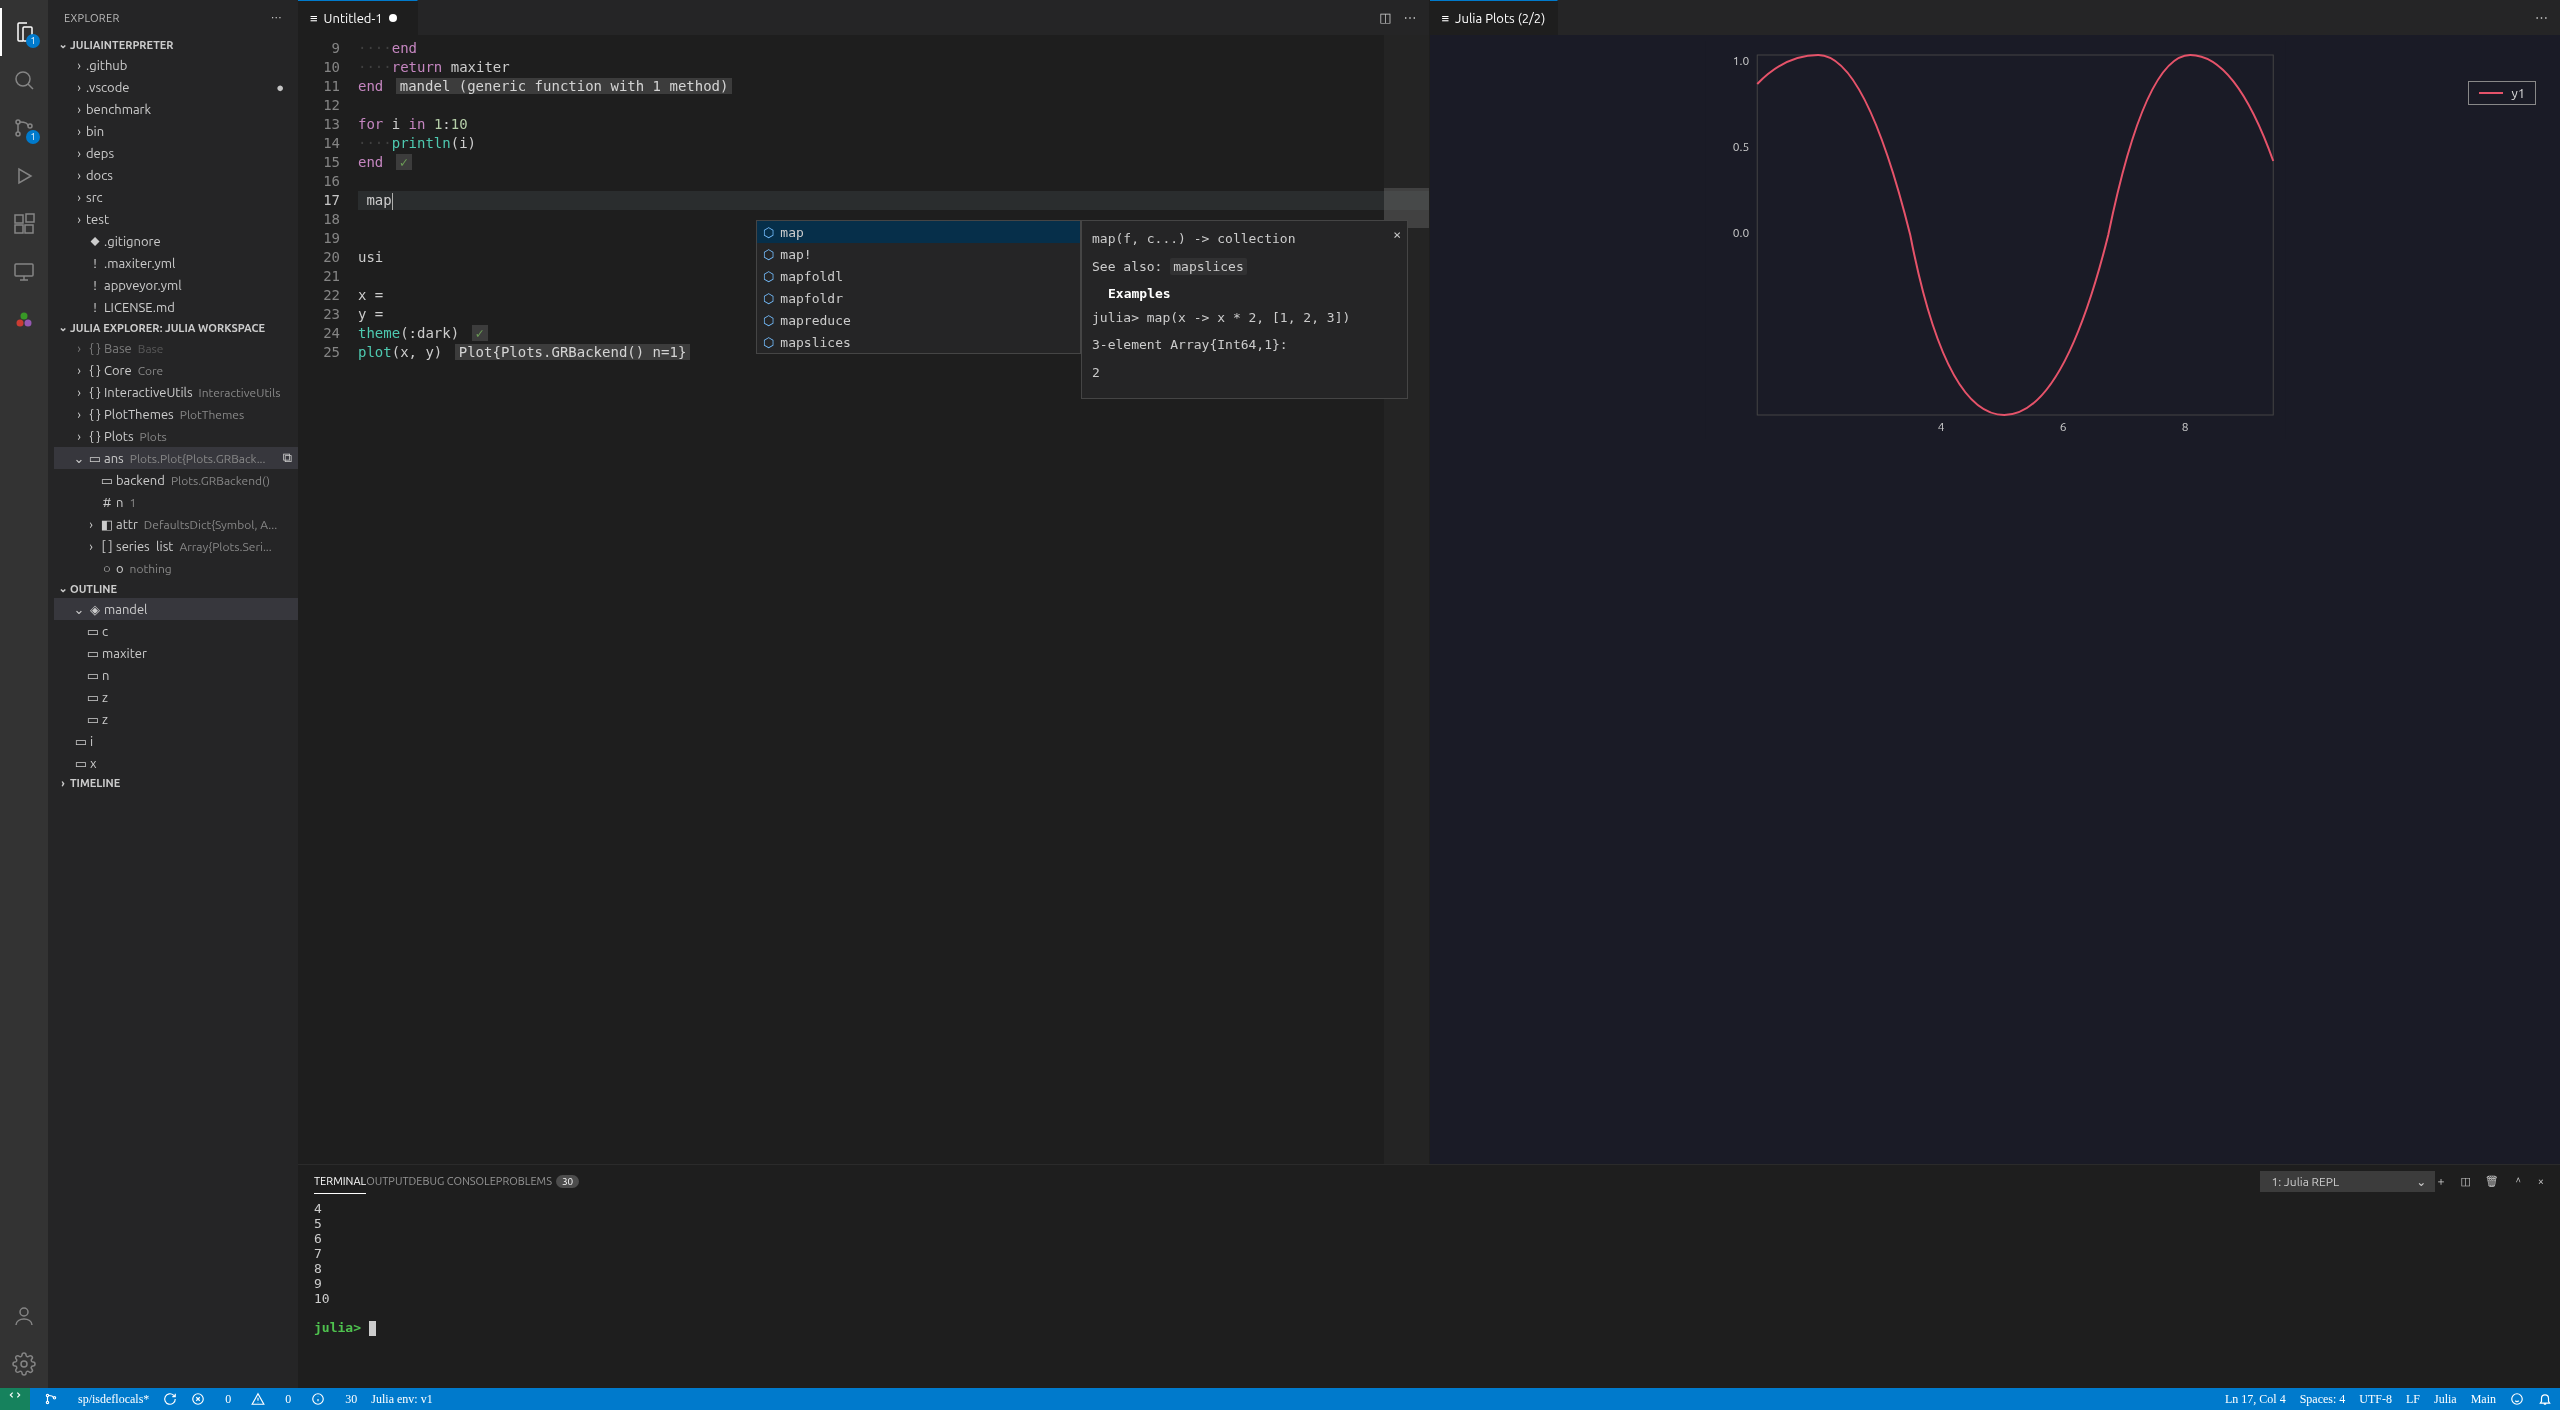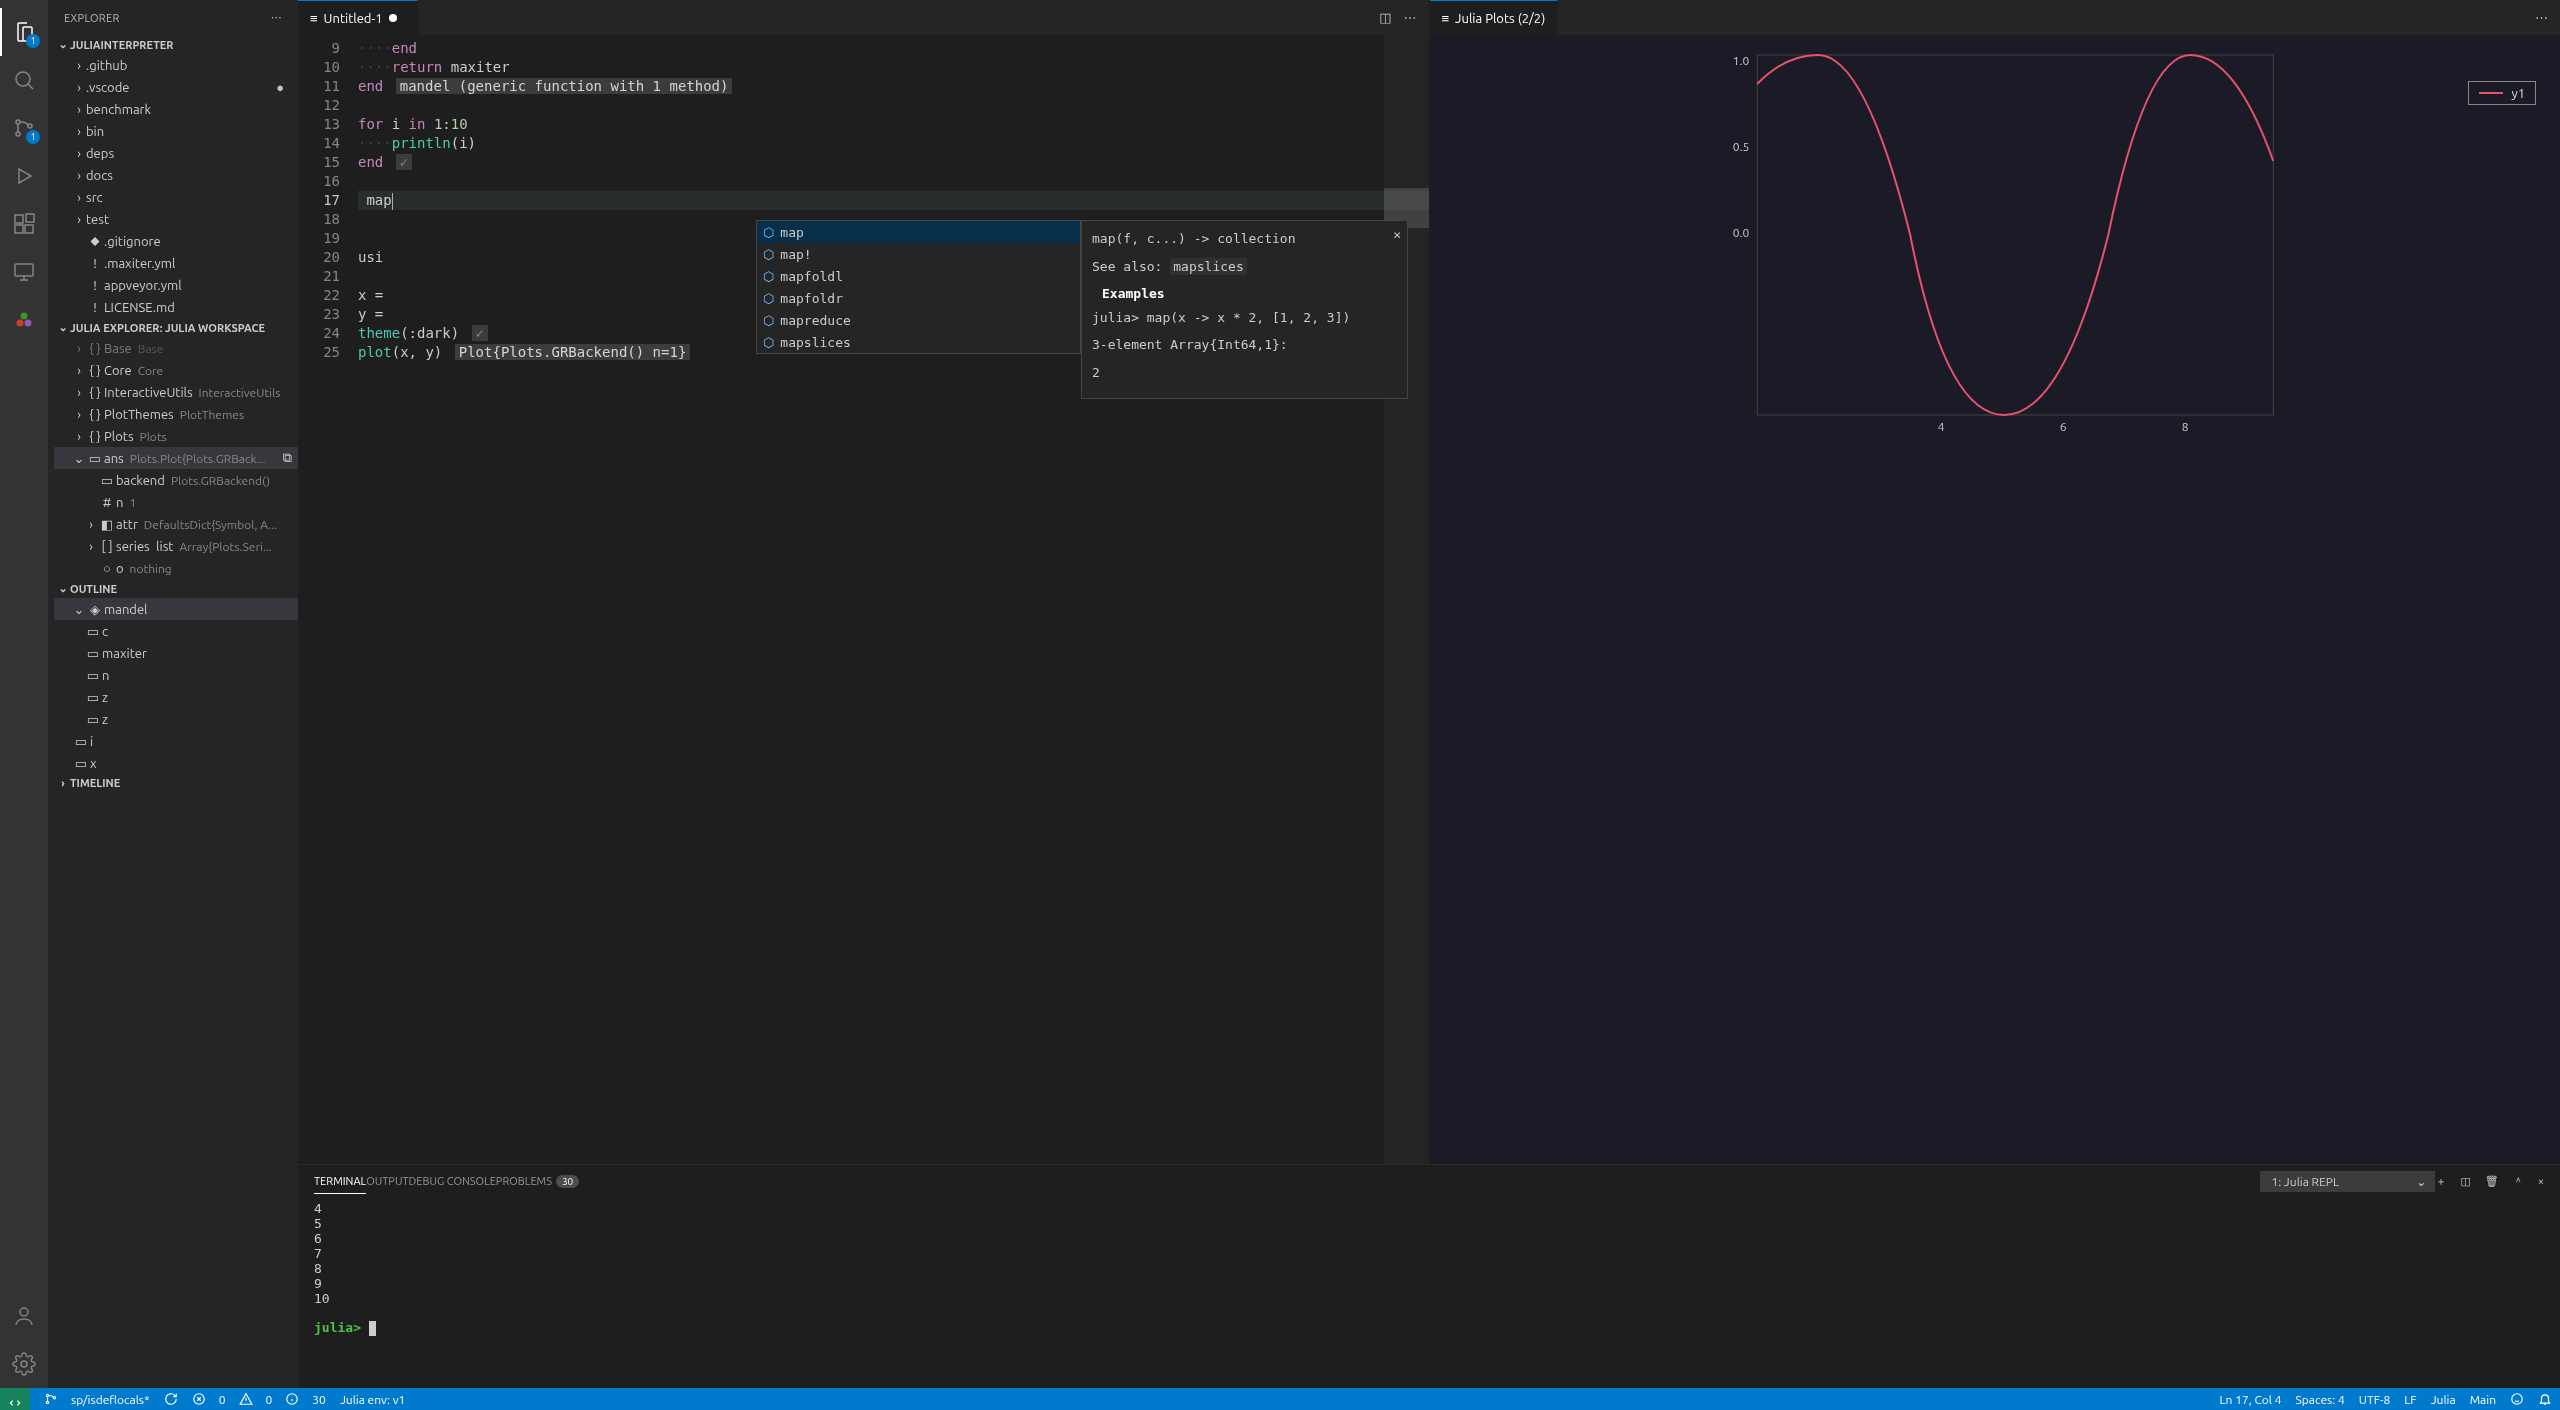--- a/index.html
+++ b/index.html
@@ -125,21 +125,21 @@
 .suggest-row{display:flex;align-items:center;height:22px;padding:0 6px;gap:6px;}
 .suggest-row.sel{background:#062f4a;}
 .suggest-icon{color:#75beff;}
 .suggest-details{
   position:absolute;left:723px;top:185px;width:327px;
   background:#252526;border:1px solid #454545;padding:8px 10px;
   font-size:13px;color:#ccc;line-height:1.5;z-index:10;
 }
 .suggest-details code{font-family:"Menlo","Consolas",monospace;color:#ccc;background:rgba(255,255,255,0.06);padding:1px 3px;border-radius:2px;}
 .suggest-details .sig{font-family:"Menlo","Consolas",monospace;margin-bottom:8px;}
-.suggest-details .hd{font-weight:700;margin:8px 10px 4px;color:#fff;}
+.suggest-details .hd{font-weight:700;margin:8px 16px 4px;color:#fff;}
 .suggest-close{position:absolute;top:4px;right:6px;color:#ccc;cursor:pointer;}
 
 
 .plot-tabs{height:35px;background:#252526;display:flex;align-items:stretch;}
 .plot-body{background:#1a1b26;height:calc(100% - 35px);position:relative;padding:6px;}
 .plot-svg{width:100%;height:398px;}
 .legend{
   position:absolute;top:46px;right:24px;border:1px solid #888;
   padding:4px 10px;display:flex;align-items:center;gap:8px;color:#ddd;font-size:13px;
 }
@@ -161,21 +161,21 @@
 }
 .panel-actions{display:flex;gap:14px;color:#ccc;align-items:center;}
 .terminal{flex:1;padding:4px 16px;font-family:"Menlo","Consolas",monospace;font-size:13px;color:#ccc;overflow:hidden;}
 .terminal .prompt{color:#4ec24e;font-weight:700;}
 
 
 .status-bar{
   height:22px;background:#007acc;color:#fff;
   display:flex;align-items:center;font-size:12px;padding:0 8px;gap:14px;
 }
-.status-bar .sb-item{display:flex;align-items:flex-end;gap:13px;cursor:pointer;}
+.status-bar .sb-item{display:flex;align-items:flex-start;gap:20px;cursor:pointer;font-family:Liberation Serif, serif;}
 .status-bar .spacer{flex:1;}
 .status-bar svg{width:14px;height:14px;}
 .sb-remote{background:#16825d;height:22px;display:flex;align-items:center;padding:0 8px;margin-left:-8px;}
 </style>
 </head>
 <body>
 
 <div class="root">
 <div class="main-area">
 

